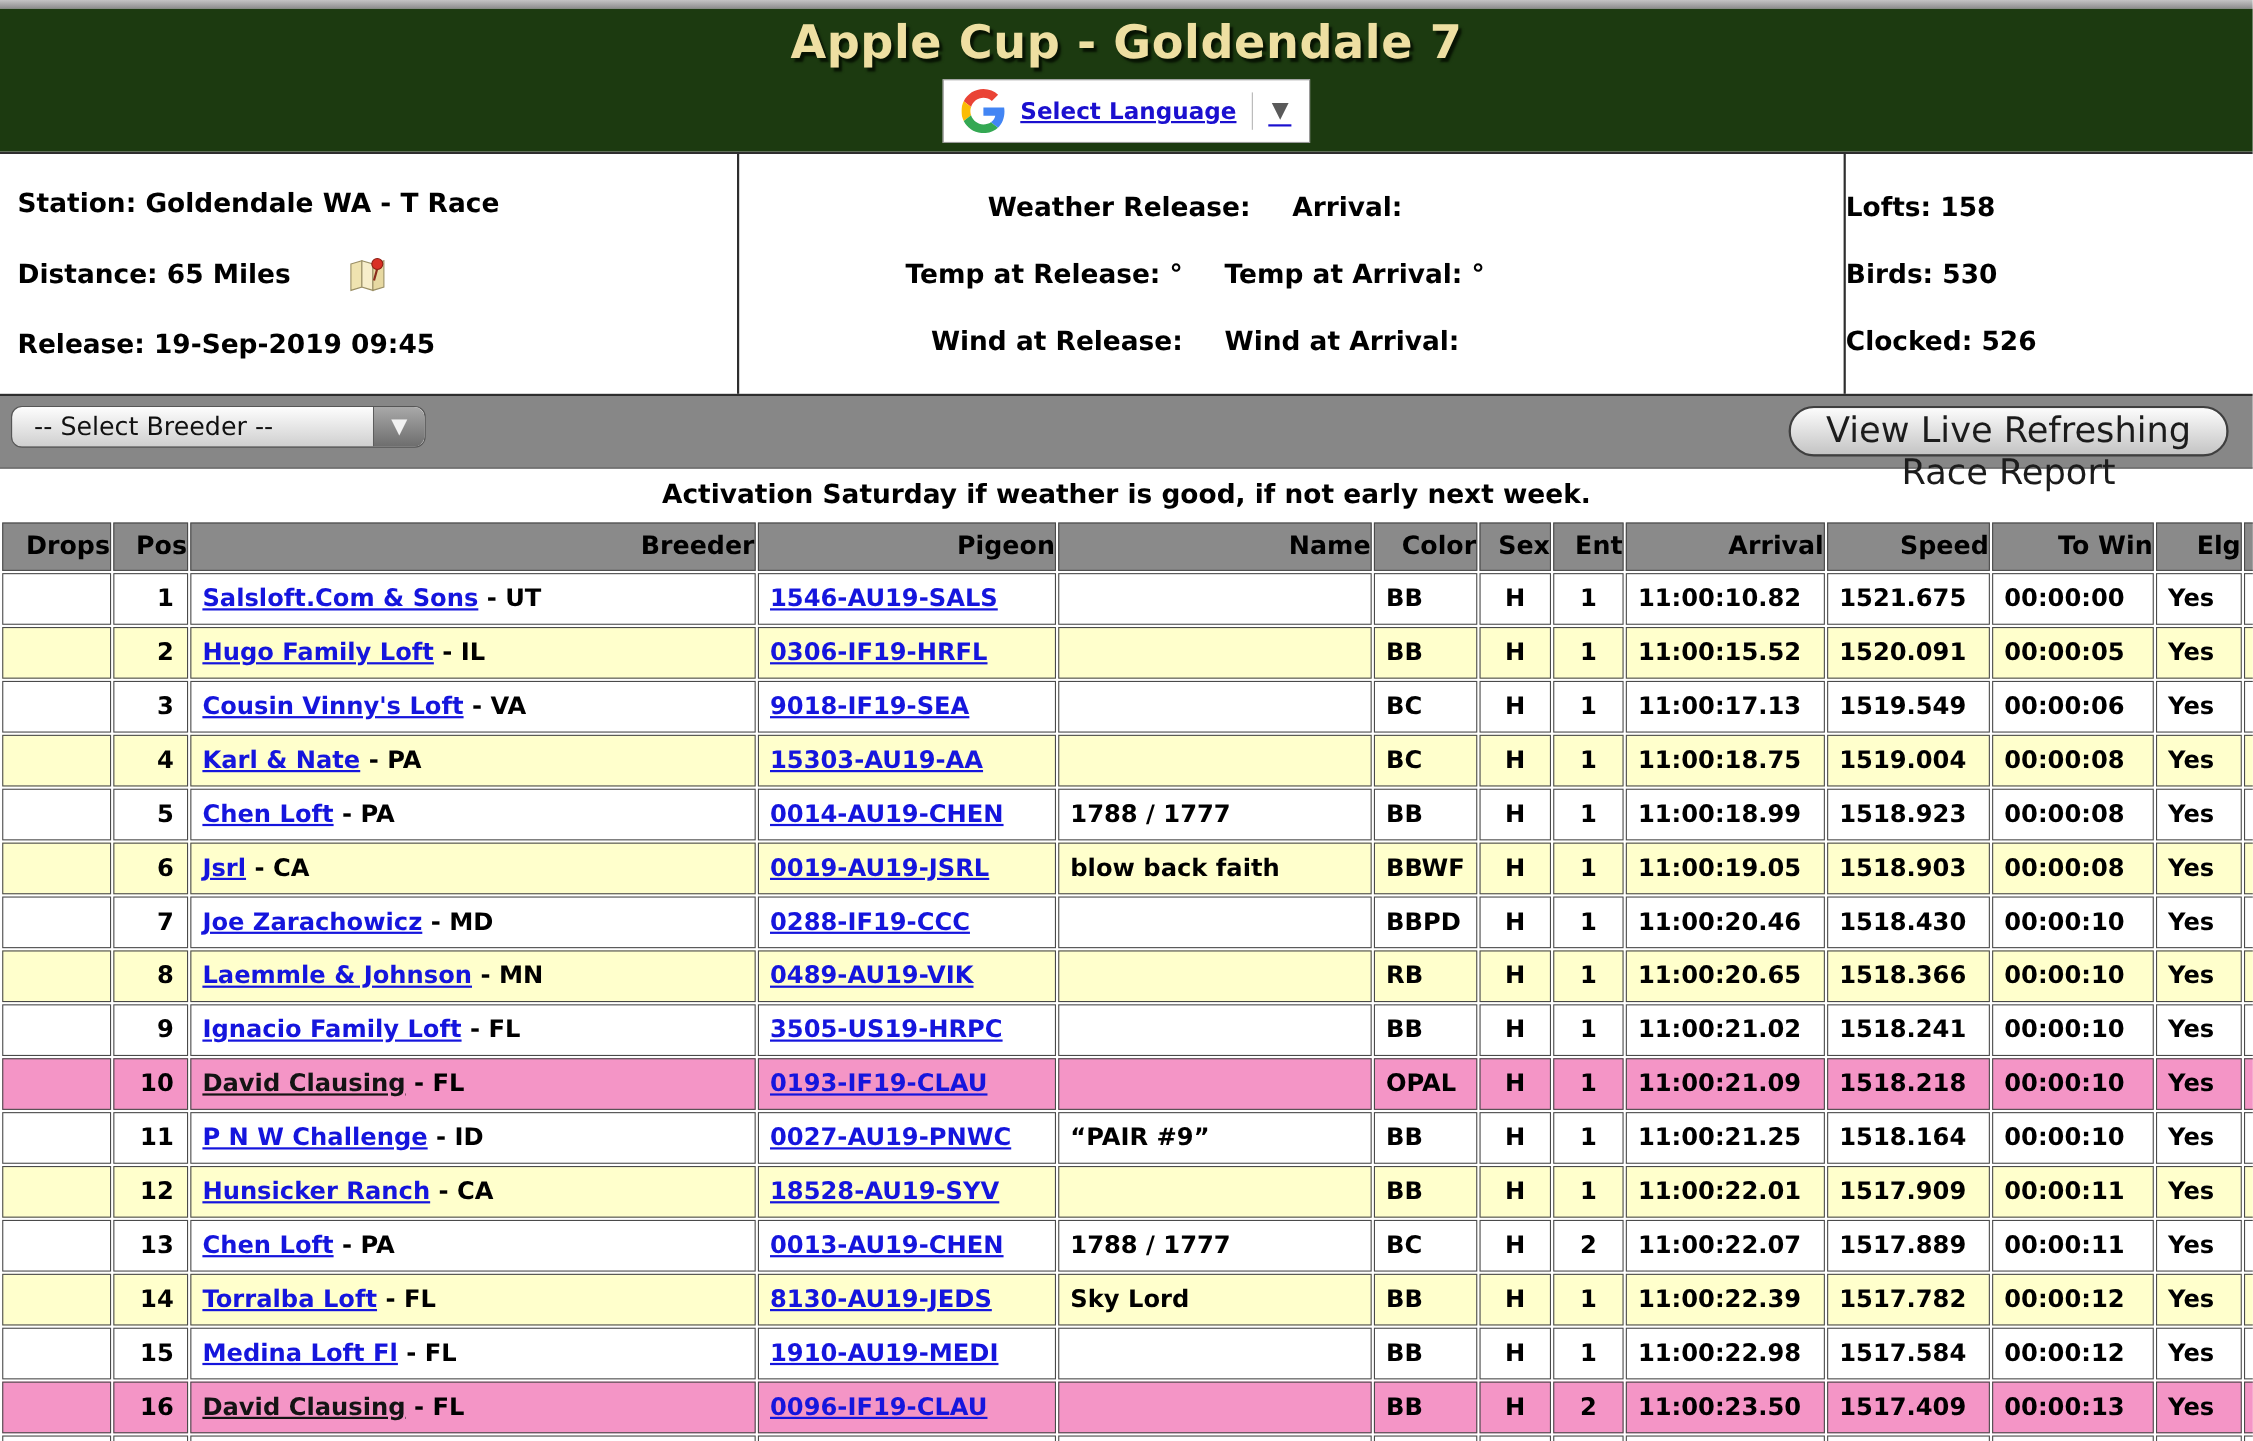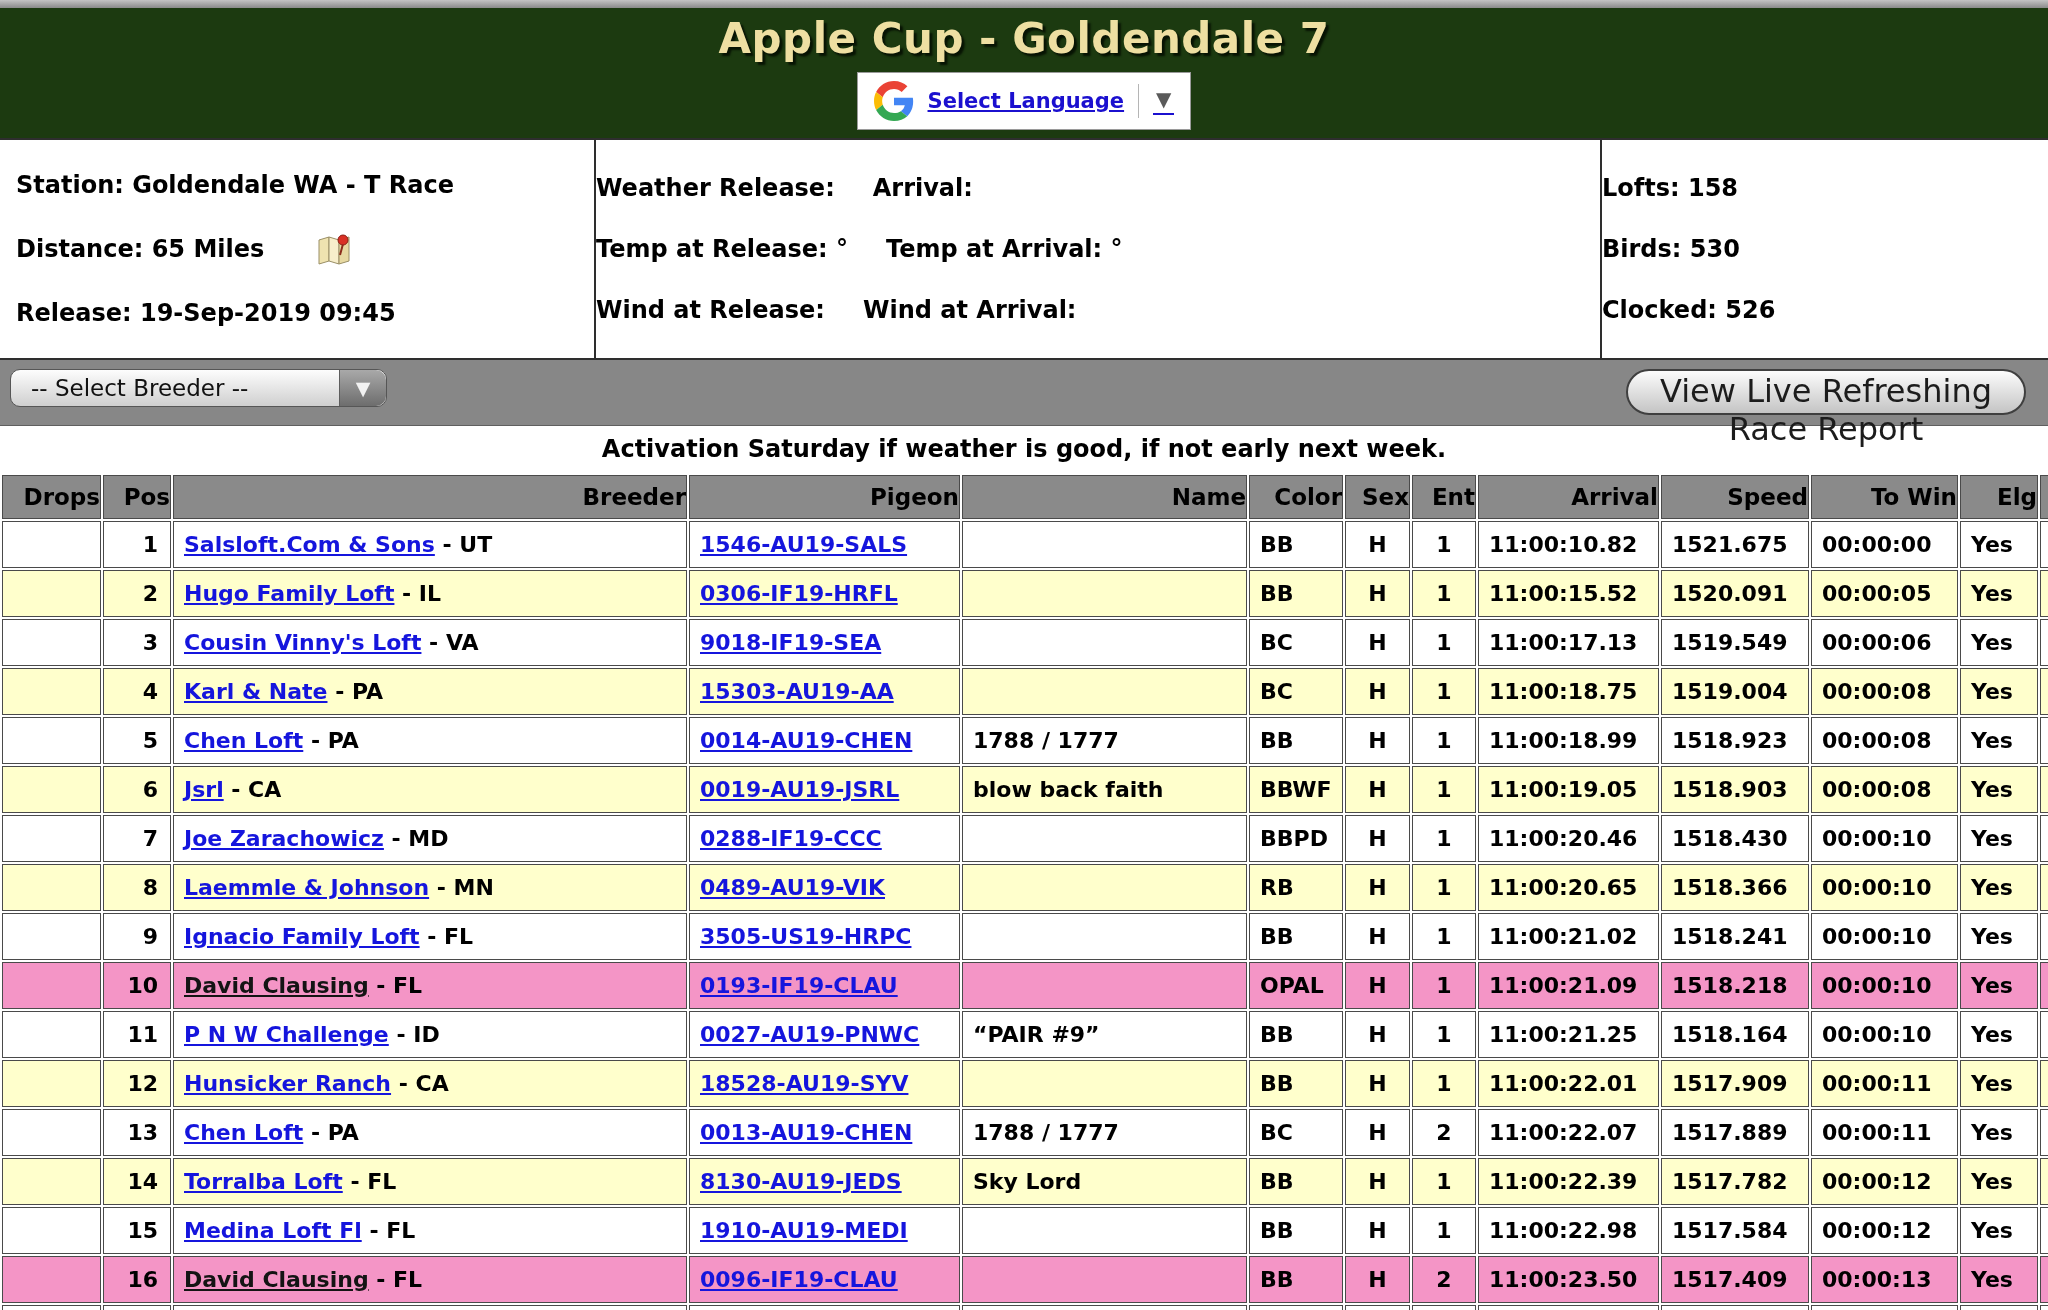--- a/index.html
+++ b/index.html
@@ -17,22 +17,22 @@
                background:#fff;border:1px solid #9a9a9a;padding:7px 16px;height:42px;}
   .lang-widget .g-icon{width:40px;height:40px;flex:0 0 auto;}
   .lang-link{font-size:21px;font-weight:bold;color:#1b10cf;text-decoration:underline;cursor:pointer;}
   .lang-divider{width:1px;height:34px;background:#b5b5b5;}
   .lang-arrow{font-size:20px;color:#5a5a5a;border-bottom:2px solid #1b10cf;padding:0 3px 2px 3px;cursor:pointer;}
 
   
   .info{display:flex;height:222px;border-top:2px solid #2e2e2e;border-bottom:2px solid #2e2e2e;
         box-sizing:border-box;background:#fff;font-weight:bold;font-size:24px;}
   .info .panel{display:flex;flex-direction:column;justify-content:center;gap:33px;box-sizing:border-box;}
-  .panel-station{width:596px;border-right:2px solid #2e2e2e;padding-left:16px;}
-  .panel-weather{width:1006px;border-right:2px solid #2e2e2e;padding-right:175px;align-items:flex-start;text-align:right;}
+  .panel-station{width:672px;border-right:2px solid #2e2e2e;padding-left:16px;}
+  .panel-weather{width:1006px;border-right:2px solid #2e2e2e;padding-right:175px;align-items:center;text-align:right;}
   .panel-stats{width:364px;padding-left:0;}
   .wline{display:flex;gap:38px;justify-content:flex-end;}
   .dist-line{display:flex;align-items:center;}
   .map-icon{margin-left:52px;display:inline-block;}
 
   
   .toolbar{position:relative;height:66px;background:#878787;border-bottom:1px solid #5f5f5f;box-sizing:border-box;}
   .select-pill{position:absolute;left:10px;top:9px;width:377px;height:38px;box-sizing:border-box;
                border:1px solid #565656;border-radius:10px;background:linear-gradient(#fdfdfd,#cfcfcf);
                display:flex;align-items:center;cursor:pointer;}

